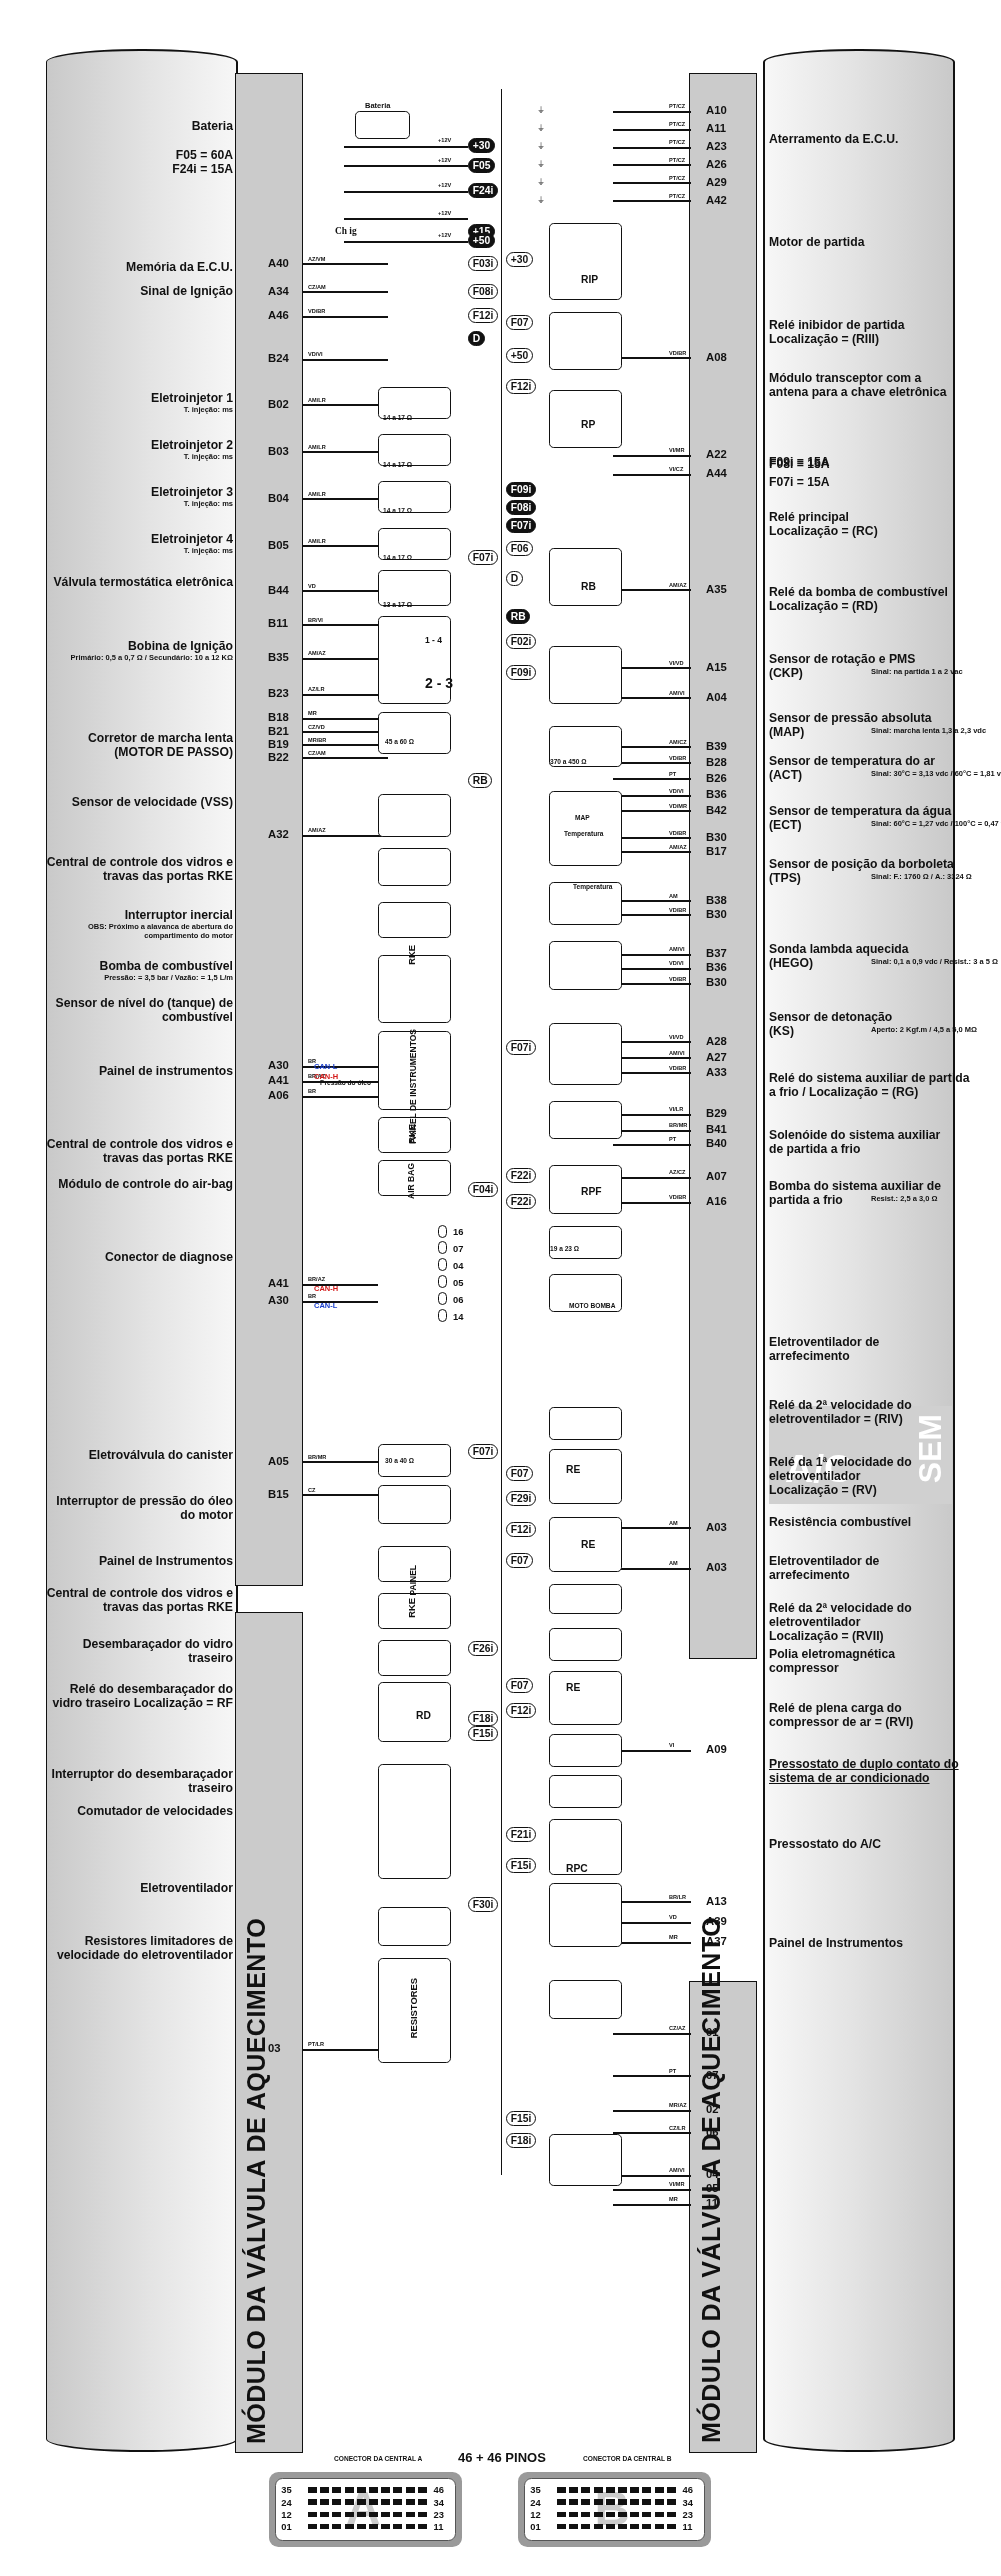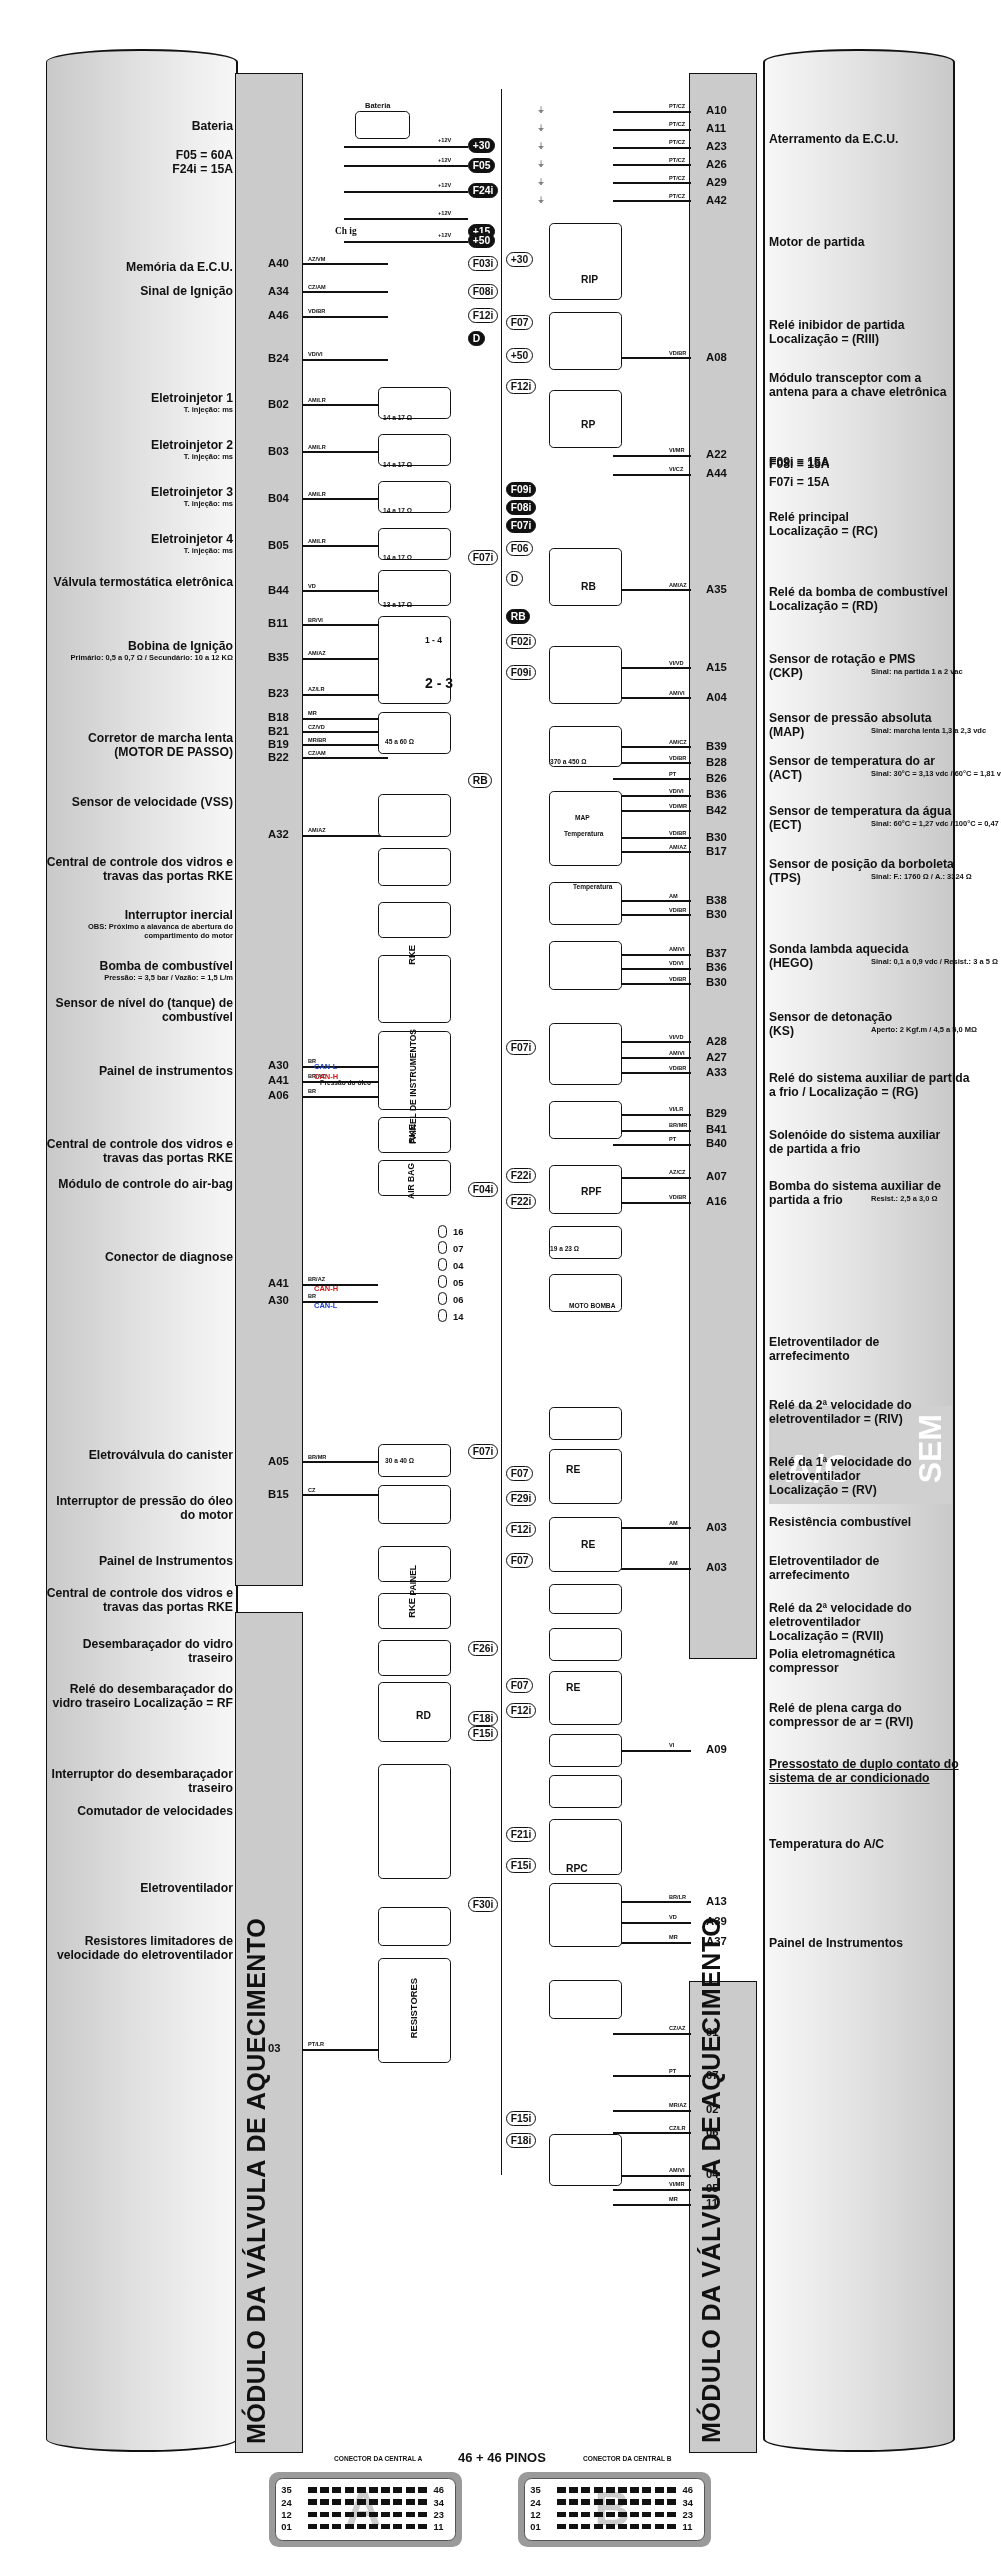--- a/index.html
+++ b/index.html
@@ -219,21 +219,21 @@
     </div>
     <div class="rlbl" style="top: 1701px;">
       <div>Relé de plena carga do</div>
       <div>compressor de ar = (RVI)</div>
     </div>
     <div class="rlbl" style="top: 1757px; text-decoration: underline;">
       <div>Pressostato de duplo contato do</div>
       <div>sistema de ar condicionado</div>
     </div>
     <div class="rlbl" style="top: 1837px;">
-      <div>Temperatura do A/C</div>
+      <div>Pressostato do A/C</div>
     </div>
     <div class="rlbl" style="top: 1936px;">
       <div>Painel de Instrumentos</div>
     </div>
   </div>
 <div id="left-pins">
     <div class="pin pinL" style="top: 257px;">A40</div>
     <div class="wire" style="left: 303px; top: 263px; width: 85px;"></div>
     <div class="wc" style="left: 308px; top: 256px;">AZ/VM</div>
     <div class="pin pinL" style="top: 285px;">A34</div>

